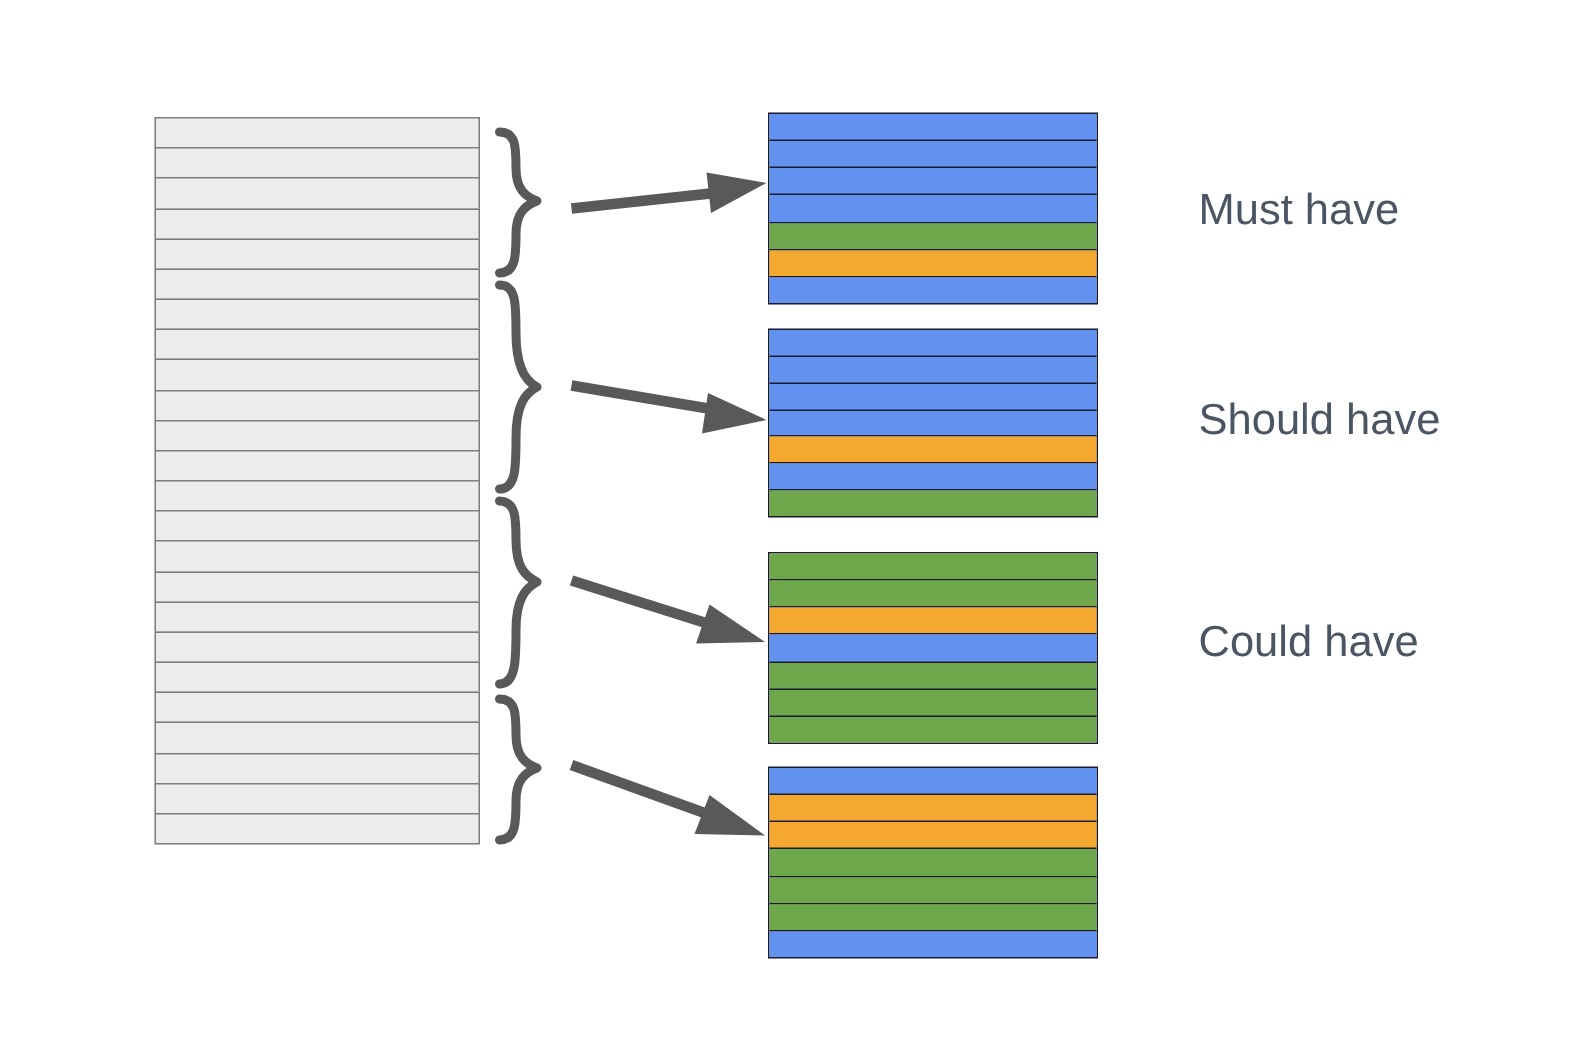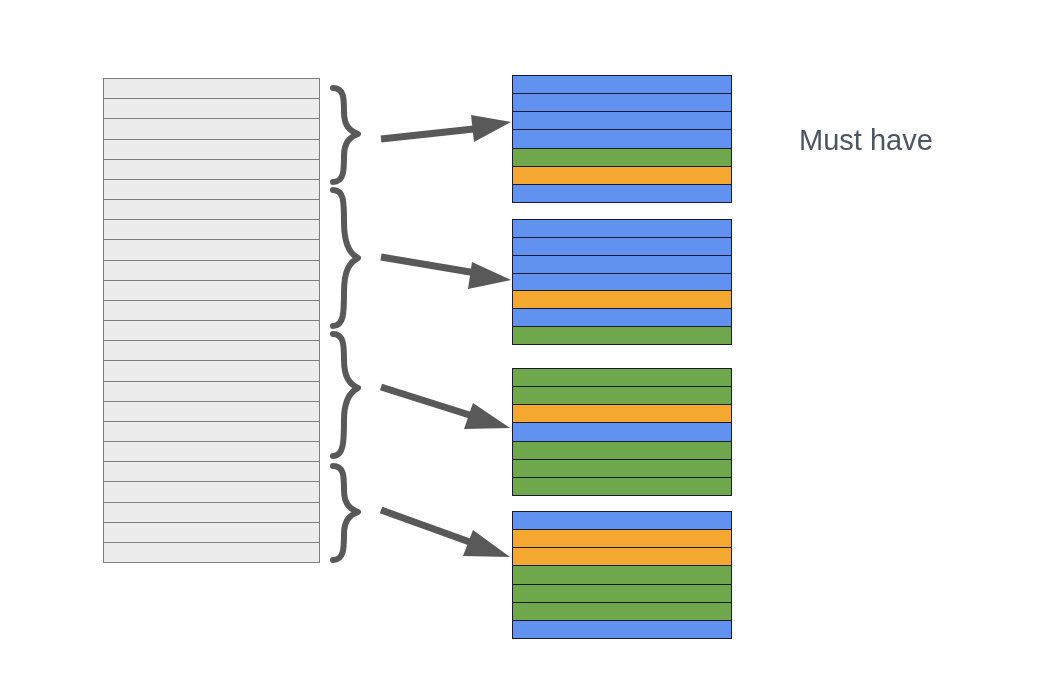--- a/index.html
+++ b/index.html
@@ -173,20 +173,22 @@
     <div class="prio-row c-blue"></div>
     <div class="prio-row c-orange"></div>
     <div class="prio-row c-orange"></div>
     <div class="prio-row c-green"></div>
     <div class="prio-row c-green"></div>
     <div class="prio-row c-green"></div>
     <div class="prio-row c-blue"></div>
   </div>
 
   <div class="prio-label" id="label-must">Must have</div>
+  <div class="prio-label" id="label-should">Should have</div>
+  <div class="prio-label" id="label-could">Could have</div>
 
   <svg id="overlay" viewBox="0 0 1056 700">
 
     <path class="brace-path" d="M 333 88
              C 344 88, 344 98, 344 112
              C 344 126, 350 131, 358 134
              C 350 137, 344 142, 344 156
              C 344 170, 344 182, 333 182"></path>
 
     <path class="brace-path" d="M 333 190

